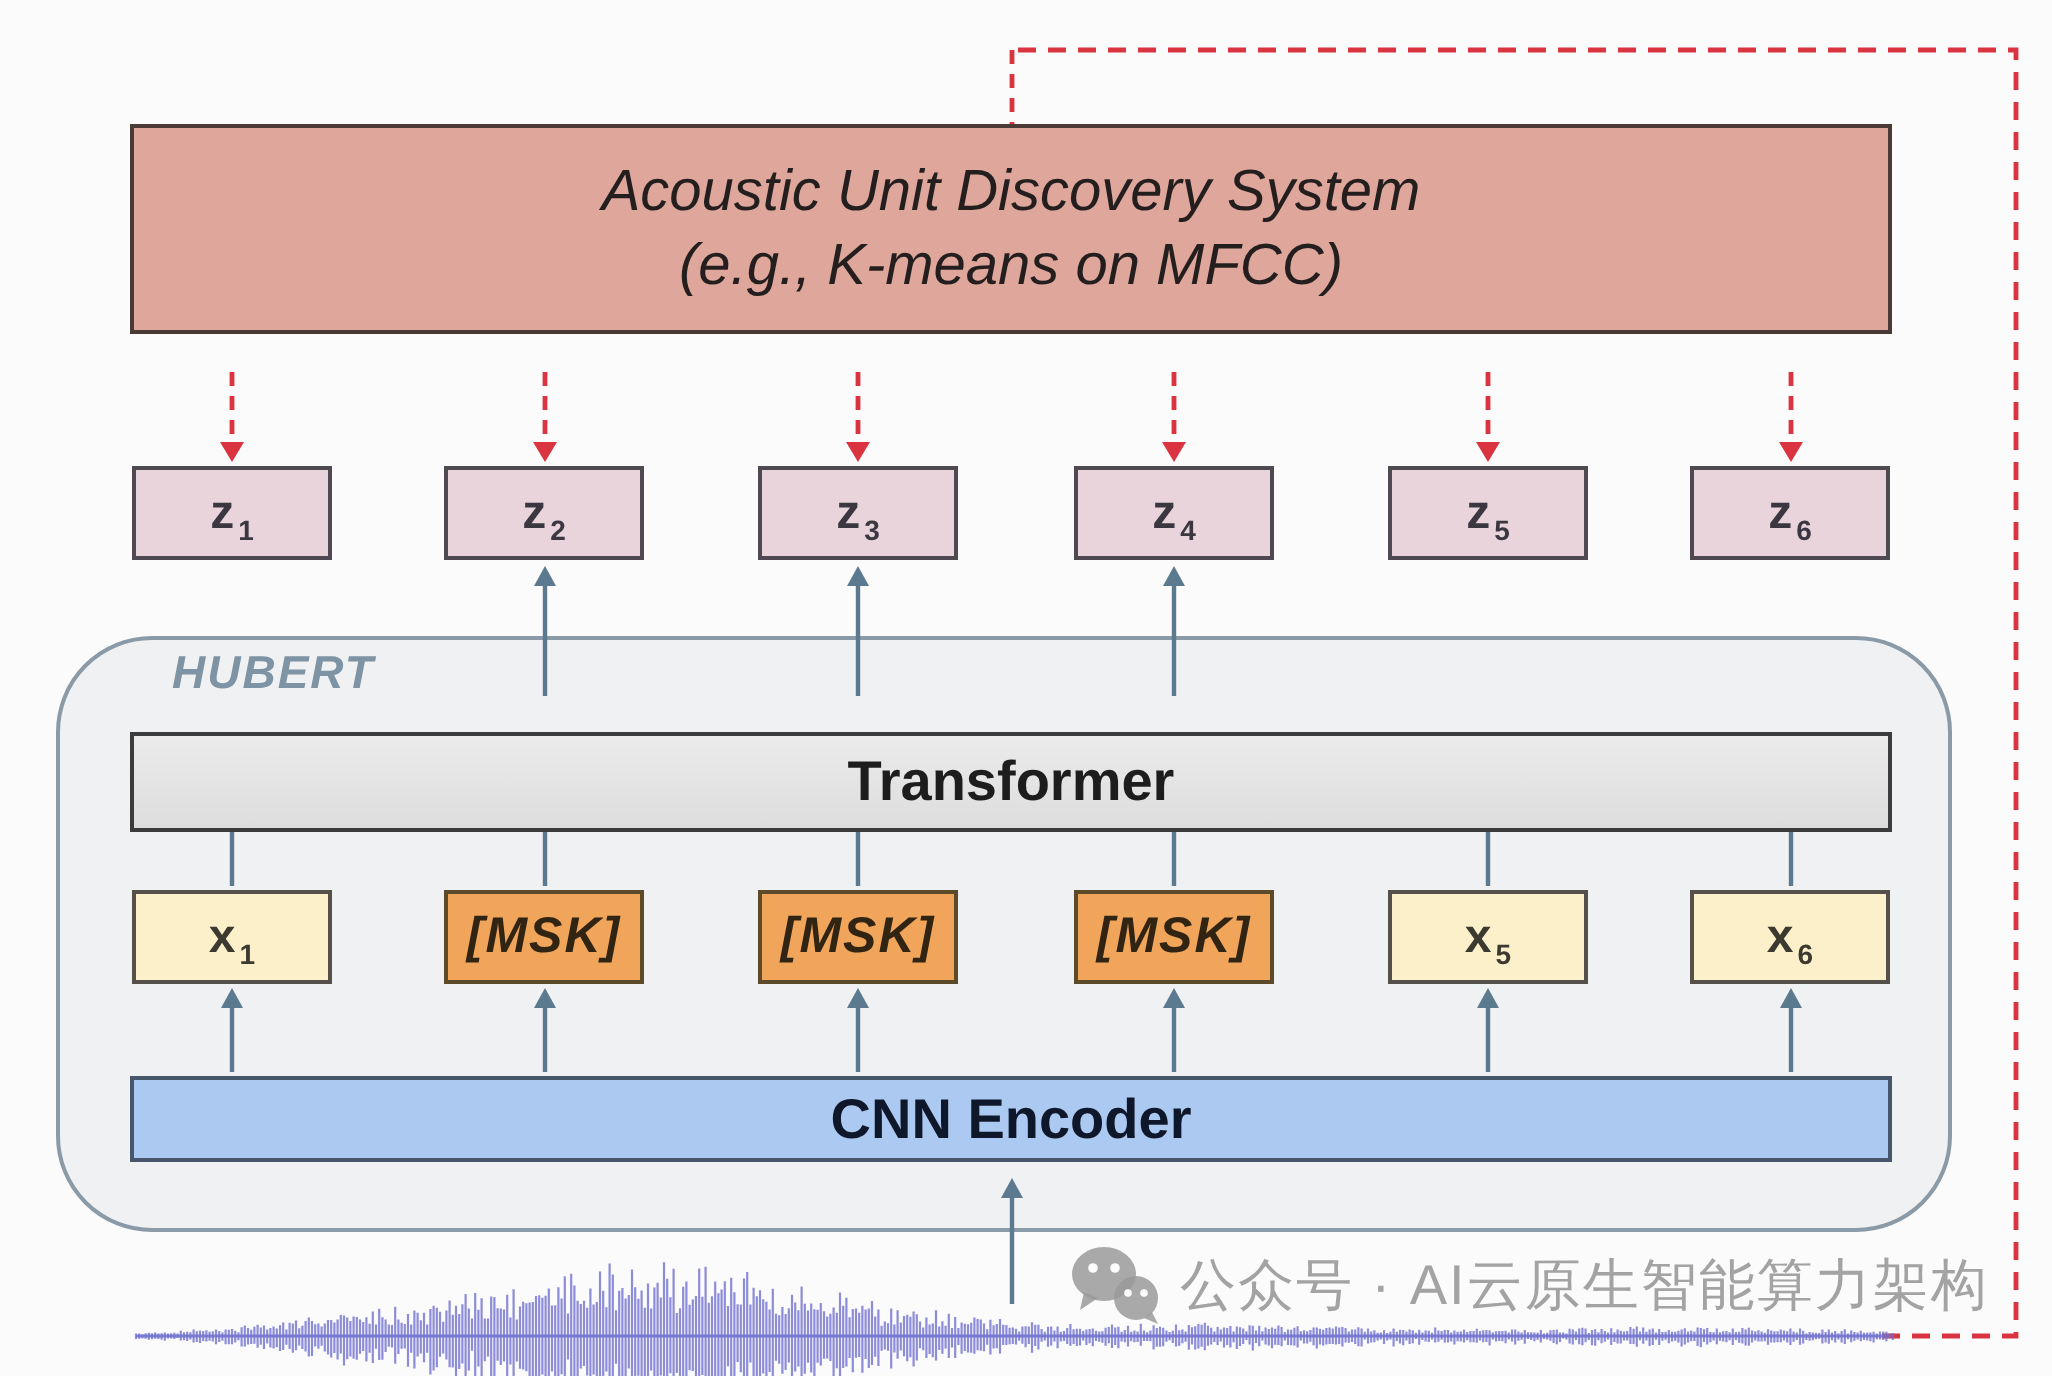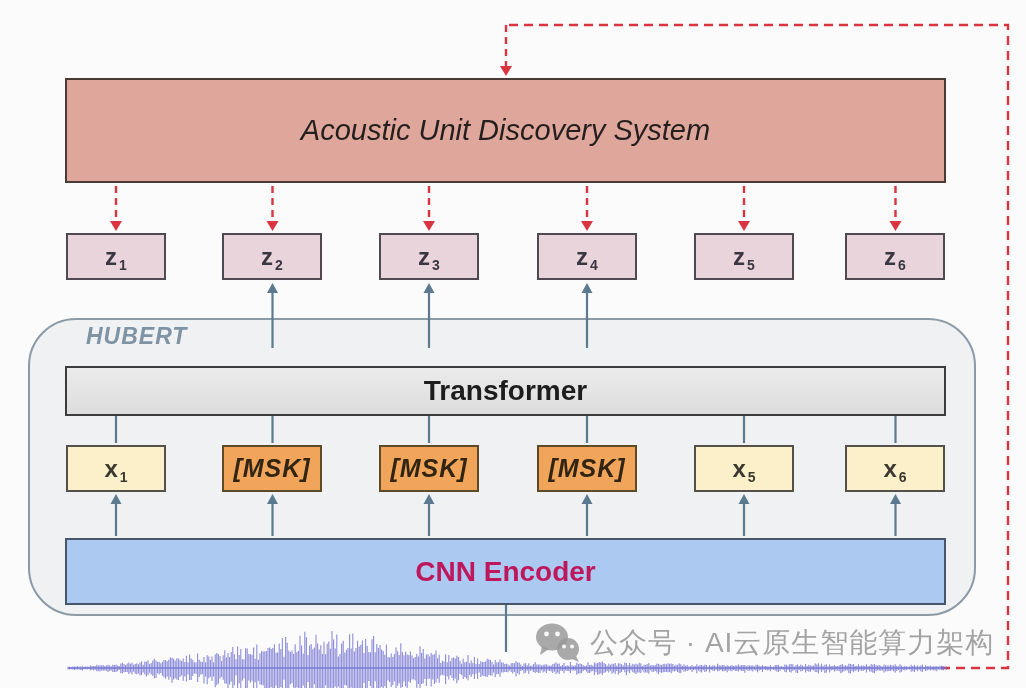--- a/index.html
+++ b/index.html
@@ -19,38 +19,38 @@
 
   .hubert-container{position:absolute;left:28px;top:318px;width:948px;height:298px;
     background:var(--hubert-fill);border:2px solid var(--hubert-border);border-radius:48px;z-index:1;}
   .hubert-label{position:absolute;left:42px;top:323px;z-index:10;
     font-size:23px;font-weight:bold;font-style:italic;letter-spacing:1px;color:var(--hubert-label);margin-left:44px;}
 
   #conn{position:absolute;left:0;top:0;width:1026px;height:688px;z-index:5;}
 
   .box{position:absolute;display:flex;align-items:center;justify-content:center;z-index:10;}
 
-  .acoustic-box{left:65px;top:78px;width:881px;height:105px;
+  .acoustic-box{left:65px;top:62px;width:881px;height:105px;
     background:var(--acoustic-fill);border:2px solid var(--acoustic-border);
     flex-direction:column;text-align:center;color:var(--ink);
     font-style:italic;font-weight:500;font-size:29px;line-height:37px;}
 
   .z-box{top:233px;width:100px;height:47px;background:var(--z-fill);
     border:2px solid var(--z-border);color:#3a3740;font-weight:bold;font-size:24px;}
   .input-box{top:445px;width:100px;height:47px;font-weight:bold;}
   .frame-box{background:var(--frame-fill);border:2px solid var(--frame-border);color:#3c3a30;font-size:24px;}
   .mask-box{background:var(--mask-fill);border:2px solid var(--mask-border);color:#312413;font-size:25px;letter-spacing:1px;font-style:italic;}
   .sub{font-size:14px;font-weight:bold;align-self:flex-end;margin:0 0 6px 2px;line-height:1;}
 
   .transformer-box{left:65px;top:366px;width:881px;height:50px;
     background:linear-gradient(180deg,#ebebeb,#dddddd);border:2px solid var(--transformer-border);
     color:#1d1d1d;font-weight:600;font-size:28px;}
-  .cnn-box{left:65px;top:538px;width:881px;height:67px;
+  .cnn-box{left:65px;top:538px;width:881px;height:43px;
     background:var(--cnn-fill);border:2px solid var(--cnn-border);
-    color:#be185d;font-weight:600;font-size:28px;}
+    color:#0f172a;font-weight:600;font-size:28px;}
 
   .watermark{position:absolute;left:534px;top:622px;display:flex;align-items:center;gap:8px;z-index:20;}
   .watermark-text{font-size:28px;color:var(--watermark);letter-spacing:1px;white-space:nowrap;}
 </style>
 </head>
 <body>
 
 <div class="stage">
 
   <div class="hubert-container"></div>
@@ -103,20 +103,21 @@
       <line x1="895.5" y1="536" x2="895.5" y2="504" stroke="#5b7a8f" stroke-width="2.2"></line>
       <polygon points="890,504 901,504 895.5,494" fill="#5b7a8f"></polygon>
       <line x1="506" y1="652" x2="506" y2="599" stroke="#5b7a8f" stroke-width="2.2"></line>
       <polygon points="500.5,599 511.5,599 506,589" fill="#5b7a8f"></polygon>
       <path d="M68.0 666.7L68.0 669.5M69.6 666.8L69.6 669.4M71.2 667.1L71.2 669.3M72.8 666.6L72.8 669.4M74.4 666.4L74.4 669.9M76.0 666.6L76.0 669.6M77.6 666.3L77.6 669.4M79.2 666.8L79.2 669.5M80.8 666.6L80.8 669.9M82.4 666.2L82.4 670.4M84.0 666.8L84.0 669.2M85.6 666.6L85.6 669.2M87.2 666.4L87.2 669.5M88.8 666.8L88.8 669.0M90.4 665.4L90.4 670.3M92.0 666.1L92.0 670.1M93.6 665.9L93.6 670.5M95.2 666.1L95.2 669.8M96.8 664.8L96.8 671.3M98.4 665.6L98.4 671.0M100.0 665.2L100.0 671.5M101.6 665.5L101.6 670.5M103.2 665.1L103.2 670.8M104.8 665.9L104.8 670.4M106.4 665.6L106.4 670.7M108.0 664.8L108.0 672.1M109.6 665.5L109.6 671.0M111.2 666.3L111.2 670.4M112.8 664.7L112.8 672.1M114.4 664.9L114.4 672.1M116.0 664.5L116.0 672.1M117.6 665.4L117.6 671.3M119.2 666.1L119.2 670.1M120.8 663.6L120.8 673.2M122.4 662.8L122.4 673.3M124.0 664.0L124.0 672.2M125.6 664.9L125.6 672.0M127.2 663.4L127.2 671.9M128.8 662.4L128.8 673.9M130.4 663.8L130.4 672.4M132.0 662.8L132.0 674.5M133.6 664.8L133.6 671.8M135.2 664.0L135.2 673.7M136.8 663.3L136.8 674.2M138.4 664.3L138.4 673.6M140.0 662.6L140.0 675.5M141.6 661.3L141.6 675.0M143.2 664.8L143.2 672.4M144.8 661.4L144.8 674.5M146.4 661.7L146.4 676.4M148.0 660.2L148.0 675.1M149.6 664.1L149.6 672.7M151.2 662.9L151.2 674.5M152.8 660.5L152.8 675.8M154.4 658.7L154.4 678.2M156.0 660.5L156.0 678.0M157.6 662.1L157.6 673.3M159.2 661.8L159.2 674.4M160.8 663.2L160.8 672.9M162.4 661.7L162.4 675.7M164.0 660.0L164.0 677.2M165.6 660.0L165.6 678.8M167.2 661.2L167.2 676.5M168.8 659.8L168.8 679.7M170.4 657.5L170.4 676.8M172.0 657.7L172.0 682.7M173.6 658.8L173.6 679.6M175.2 660.5L175.2 678.3M176.8 658.3L176.8 679.4M178.4 658.5L178.4 679.9M180.0 659.8L180.0 676.9M181.6 661.0L181.6 675.5M183.2 658.6L183.2 680.7M184.8 661.9L184.8 676.4M186.4 655.8L186.4 681.5M188.0 662.3L188.0 674.4M189.6 654.4L189.6 680.0M191.2 658.6L191.2 679.9M192.8 659.7L192.8 676.0M194.4 662.2L194.4 673.4M196.0 662.5L196.0 673.7M197.6 653.4L197.6 681.9M199.2 659.8L199.2 677.0M200.8 661.4L200.8 674.4M202.4 662.0L202.4 674.3M204.0 657.0L204.0 683.4M205.6 662.3L205.6 676.4M207.2 655.3L207.2 684.3M208.8 656.4L208.8 678.2M210.4 660.1L210.4 676.8M212.0 656.4L212.0 681.1M213.6 662.2L213.6 676.4M215.2 654.5L215.2 687.3M216.8 652.9L216.8 685.2M218.4 653.9L218.4 683.6M220.0 655.9L220.0 678.4M221.6 660.9L221.6 676.7M223.2 655.3L223.2 679.8M224.8 650.3L224.8 683.6M226.4 657.4L226.4 683.8M228.0 652.9L228.0 688.6M229.6 657.0L229.6 684.5M231.2 652.1L231.2 681.8M232.8 647.0L232.8 688.5M234.4 654.2L234.4 685.3M236.0 659.3L236.0 675.4M237.6 646.5L237.6 692.4M239.2 654.9L239.2 683.2M240.8 649.1L240.8 695.3M242.4 659.3L242.4 680.6M244.0 659.3L244.0 678.2M245.6 648.2L245.6 691.3M247.2 648.5L247.2 695.0M248.8 654.1L248.8 680.4M250.4 654.2L250.4 682.5M252.0 654.8L252.0 680.7M253.6 647.4L253.6 690.9M255.2 658.8L255.2 682.3M256.8 644.6L256.8 695.1M258.4 659.8L258.4 680.8M260.0 653.2L260.0 684.4M261.6 650.9L261.6 684.8M263.2 651.6L263.2 685.6M264.8 651.2L264.8 690.9M266.4 651.0L266.4 692.1M268.0 648.0L268.0 691.7M269.6 647.6L269.6 692.7M271.2 648.9L271.2 687.2M272.8 647.9L272.8 697.9M274.4 644.2L274.4 696.5M276.0 652.7L276.0 685.8M277.6 652.6L277.6 689.3M279.2 643.6L279.2 689.2M280.8 649.2L280.8 687.1M282.4 638.1L282.4 694.8M284.0 656.7L284.0 679.7M285.6 636.9L285.6 697.9M287.2 642.7L287.2 693.8M288.8 650.4L288.8 693.3M290.4 652.0L290.4 684.3M292.0 650.4L292.0 683.0M293.6 653.9L293.6 687.8M295.2 644.2L295.2 696.5M296.8 652.2L296.8 687.2M298.4 651.0L298.4 694.1M300.0 635.7L300.0 700.8M301.6 645.4L301.6 696.3M303.2 653.6L303.2 685.8M304.8 631.7L304.8 704.2M306.4 637.3L306.4 697.1M308.0 655.1L308.0 681.9M309.6 645.4L309.6 690.6M311.2 644.0L311.2 696.5M312.8 649.2L312.8 688.6M314.4 647.5L314.4 684.2M316.0 634.8L316.0 704.0M317.6 643.6L317.6 696.7M319.2 649.4L319.2 687.9M320.8 645.2L320.8 693.4M322.4 653.9L322.4 688.2M324.0 641.8L324.0 694.3M325.6 654.3L325.6 685.2M327.2 643.8L327.2 688.7M328.8 641.4L328.8 695.8M330.4 648.8L330.4 687.8M332.0 631.1L332.0 699.2M333.6 639.4L333.6 703.3M335.2 648.6L335.2 686.6M336.8 634.4L336.8 698.5M338.4 656.5L338.4 686.5M340.0 654.1L340.0 688.8M341.6 643.4L341.6 695.3M343.2 640.7L343.2 709.5M344.8 652.4L344.8 685.1M346.4 649.8L346.4 685.5M348.0 648.0L348.0 689.3M349.6 634.2L349.6 699.6M351.2 648.4L351.2 687.5M352.8 633.4L352.8 696.7M354.4 651.4L354.4 689.5M356.0 648.1L356.0 700.8M357.6 640.7L357.6 697.9M359.2 646.6L359.2 696.4M360.8 644.7L360.8 698.5M362.4 640.6L362.4 695.8M364.0 653.0L364.0 683.1M365.6 638.9L365.6 701.8M367.2 646.1L367.2 704.3M368.8 652.1L368.8 681.0M370.4 652.2L370.4 686.1M372.0 639.3L372.0 692.4M373.6 636.0L373.6 705.3M375.2 652.2L375.2 681.2M376.8 643.9L376.8 694.1M378.4 648.1L378.4 691.3M380.0 645.1L380.0 690.7M381.6 649.6L381.6 686.8M383.2 650.9L383.2 691.0M384.8 654.8L384.8 686.0M386.4 644.4L386.4 693.9M388.0 656.9L388.0 680.4M389.6 657.6L389.6 681.9M391.2 653.5L391.2 686.9M392.8 657.0L392.8 685.0M394.4 654.1L394.4 681.3M396.0 647.4L396.0 691.0M397.6 651.3L397.6 685.8M399.2 655.1L399.2 683.2M400.8 643.3L400.8 694.8M402.4 651.9L402.4 686.9M404.0 655.3L404.0 681.4M405.6 651.8L405.6 686.2M407.2 654.6L407.2 688.3M408.8 654.9L408.8 681.4M410.4 651.5L410.4 682.7M412.0 655.6L412.0 679.4M413.6 658.2L413.6 679.3M415.2 656.9L415.2 680.5M416.8 653.8L416.8 688.2M418.4 656.4L418.4 684.1M420.0 646.2L420.0 692.2M421.6 652.9L421.6 684.0M423.2 648.9L423.2 683.2M424.8 658.6L424.8 679.0M426.4 654.5L426.4 686.1M428.0 654.3L428.0 678.9M429.6 656.4L429.6 678.5M431.2 652.9L431.2 686.4M432.8 654.8L432.8 679.5M434.4 654.3L434.4 684.0M436.0 650.5L436.0 682.5M437.6 658.3L437.6 678.4M439.2 654.7L439.2 683.0M440.8 662.9L440.8 675.4M442.4 660.7L442.4 674.8M444.0 661.6L444.0 675.4M445.6 654.2L445.6 684.3M447.2 662.2L447.2 676.2M448.8 655.1L448.8 679.4M450.4 661.2L450.4 675.3M452.0 658.0L452.0 678.1M453.6 657.4L453.6 680.6M455.2 658.4L455.2 678.6M456.8 655.8L456.8 683.2M458.4 657.1L458.4 680.3M460.0 660.7L460.0 674.1M461.6 663.8L461.6 675.1M463.2 658.8L463.2 679.0M464.8 662.3L464.8 677.0M466.4 661.7L466.4 678.6M468.0 655.1L468.0 680.2M469.6 663.2L469.6 675.0M471.2 660.6L471.2 676.9M472.8 662.9L472.8 674.2M474.4 656.9L474.4 679.0M476.0 664.0L476.0 673.8M477.6 658.5L477.6 679.0M479.2 664.0L479.2 672.5M480.8 661.2L480.8 676.9M482.4 661.9L482.4 675.5M484.0 662.1L484.0 676.3M485.6 661.4L485.6 676.4M487.2 658.8L487.2 676.9M488.8 659.5L488.8 675.1M490.4 659.8L490.4 675.4M492.0 661.8L492.0 675.6M493.6 664.6L493.6 672.4M495.2 659.9L495.2 677.2M496.8 662.6L496.8 674.3M498.4 662.0L498.4 674.1M500.0 659.5L500.0 676.8M501.6 662.4L501.6 672.5M503.2 662.5L503.2 672.5M504.8 663.9L504.8 672.1M506.4 663.8L506.4 672.0M508.0 664.4L508.0 672.2M509.6 665.7L509.6 670.4M511.2 663.3L511.2 671.9M512.8 663.1L512.8 673.6M514.4 663.3L514.4 672.0M516.0 661.1L516.0 676.4M517.6 662.4L517.6 673.0M519.2 662.4L519.2 674.7M520.8 664.5L520.8 670.9M522.4 665.9L522.4 670.3M524.0 663.4L524.0 673.4M525.6 663.3L525.6 672.7M527.2 665.3L527.2 670.8M528.8 663.2L528.8 674.1M530.4 665.9L530.4 670.8M532.0 665.5L532.0 670.5M533.6 664.0L533.6 672.0M535.2 662.0L535.2 672.9M536.8 664.6L536.8 672.0M538.4 664.4L538.4 673.0M540.0 664.4L540.0 672.7M541.6 665.5L541.6 670.3M543.2 664.7L543.2 672.5M544.8 664.5L544.8 671.6M546.4 664.3L546.4 673.1M548.0 665.4L548.0 670.5M549.6 665.8L549.6 670.9M551.2 665.6L551.2 671.4M552.8 663.9L552.8 672.9M554.4 663.5L554.4 671.6M556.0 662.3L556.0 674.0M557.6 663.7L557.6 672.5M559.2 663.4L559.2 674.1M560.8 665.9L560.8 670.8M562.4 665.0L562.4 671.1M564.0 662.9L564.0 673.2M565.6 665.9L565.6 670.6M567.2 665.3L567.2 671.1M568.8 665.7L568.8 671.0M570.4 661.9L570.4 672.9M572.0 665.3L572.0 670.5M573.6 666.1L573.6 670.5M575.2 665.3L575.2 670.6M576.8 662.6L576.8 674.7M578.4 664.0L578.4 673.4M580.0 663.4L580.0 673.4M581.6 663.9L581.6 673.1M583.2 665.3L583.2 670.9M584.8 666.0L584.8 670.1M586.4 665.4L586.4 671.5M588.0 662.3L588.0 673.2M589.6 665.1L589.6 672.9M591.2 664.7L591.2 671.6M592.8 665.8L592.8 670.9M594.4 662.5L594.4 674.9M596.0 663.6L596.0 672.3M597.6 663.1L597.6 674.8M599.2 662.0L599.2 674.2M600.8 662.4L600.8 673.4M602.4 661.4L602.4 675.1M604.0 662.9L604.0 672.9M605.6 663.9L605.6 672.2M607.2 665.8L607.2 671.0M608.8 663.5L608.8 672.5M610.4 664.8L610.4 670.7M612.0 663.7L612.0 673.7M613.6 664.0L613.6 672.5M615.2 663.0L615.2 673.7M616.8 665.8L616.8 671.1M618.4 663.3L618.4 674.5M620.0 663.6L620.0 673.0M621.6 664.3L621.6 672.0M623.2 665.6L623.2 670.0M624.8 662.6L624.8 672.3M626.4 662.9L626.4 675.2M628.0 665.3L628.0 671.5M629.6 662.9L629.6 673.1M631.2 665.6L631.2 670.2M632.8 663.8L632.8 672.2M634.4 664.5L634.4 672.7M636.0 663.7L636.0 674.1M637.6 664.4L637.6 672.4M639.2 662.7L639.2 672.5M640.8 663.5L640.8 673.1M642.4 666.0L642.4 670.3M644.0 664.8L644.0 672.5M645.6 664.9L645.6 672.6M647.2 663.9L647.2 672.8M648.8 663.1L648.8 673.7M650.4 665.6L650.4 670.3M652.0 665.1L652.0 671.8M653.6 665.6L653.6 671.8M655.2 665.0L655.2 670.9M656.8 663.8L656.8 672.6M658.4 663.8L658.4 674.3M660.0 664.4L660.0 672.2M661.6 664.9L661.6 672.8M663.2 664.0L663.2 672.3M664.8 663.7L664.8 672.0M666.4 664.2L666.4 672.0M668.0 663.2L668.0 672.3M669.6 663.7L669.6 672.0M671.2 663.5L671.2 673.3M672.8 664.0L672.8 671.2M674.4 665.8L674.4 671.4M676.0 664.8L676.0 671.0M677.6 664.7L677.6 672.0M679.2 663.6L679.2 673.1M680.8 664.2L680.8 673.2M682.4 665.9L682.4 669.8M684.0 664.2L684.0 671.8M685.6 665.7L685.6 671.2M687.2 665.1L687.2 671.1M688.8 666.4L688.8 670.3M690.4 666.3L690.4 669.8M692.0 665.1L692.0 672.0M693.6 666.5L693.6 670.3M695.2 665.9L695.2 669.8M696.8 664.2L696.8 673.2M698.4 665.9L698.4 670.5M700.0 664.9L700.0 671.8M701.6 665.0L701.6 672.6M703.2 665.8L703.2 670.2M704.8 664.8L704.8 672.0M706.4 665.1L706.4 671.6M708.0 666.4L708.0 669.5M709.6 664.9L709.6 672.4M711.2 666.2L711.2 670.0M712.8 665.2L712.8 670.8M714.4 665.4L714.4 671.0M716.0 666.4L716.0 669.8M717.6 663.8L717.6 671.3M719.2 665.3L719.2 670.9M720.8 665.5L720.8 669.9M722.4 665.0L722.4 671.2M724.0 665.0L724.0 671.2M725.6 666.2L725.6 670.7M727.2 665.2L727.2 672.2M728.8 665.9L728.8 670.6M730.4 665.8L730.4 670.8M732.0 664.9L732.0 671.3M733.6 666.0L733.6 670.1M735.2 665.5L735.2 671.1M736.8 665.5L736.8 671.1M738.4 664.4L738.4 671.4M740.0 665.5L740.0 670.2M741.6 665.1L741.6 671.1M743.2 665.0L743.2 671.0M744.8 665.1L744.8 672.8M746.4 666.2L746.4 669.8M748.0 665.6L748.0 670.7M749.6 665.5L749.6 670.5M751.2 665.5L751.2 670.6M752.8 665.4L752.8 671.6M754.4 666.2L754.4 669.8M756.0 664.7L756.0 670.7M757.6 664.7L757.6 672.2M759.2 665.8L759.2 670.4M760.8 666.3L760.8 669.9M762.4 665.0L762.4 671.9M764.0 666.1L764.0 669.5M765.6 666.1L765.6 670.0M767.2 666.3L767.2 670.6M768.8 666.4L768.8 669.9M770.4 665.0L770.4 671.2M772.0 666.8L772.0 669.5M773.6 666.4L773.6 669.8M775.2 665.1L775.2 670.4M776.8 665.0L776.8 671.5M778.4 664.7L778.4 672.1M780.0 666.2L780.0 671.0M781.6 666.3L781.6 669.3M783.2 666.8L783.2 669.8M784.8 664.4L784.8 671.8M786.4 664.8L786.4 672.2M788.0 665.7L788.0 670.0M789.6 664.3L789.6 672.1M791.2 663.9L791.2 672.6M792.8 664.3L792.8 671.1M794.4 666.5L794.4 670.0M796.0 665.0L796.0 672.6M797.6 664.6L797.6 672.9M799.2 666.1L799.2 670.1M800.8 664.5L800.8 671.6M802.4 665.5L802.4 670.9M804.0 666.3L804.0 669.8M805.6 664.1L805.6 672.5M807.2 666.1L807.2 671.0M808.8 664.7L808.8 671.7M810.4 665.4L810.4 671.8M812.0 665.8L812.0 670.2M813.6 665.5L813.6 670.2M815.2 663.5L815.2 672.0M816.8 664.4L816.8 672.0M818.4 663.3L818.4 673.4M820.0 665.7L820.0 670.1M821.6 663.7L821.6 671.9M823.2 665.9L823.2 670.2M824.8 664.8L824.8 673.0M826.4 664.3L826.4 672.5M828.0 666.3L828.0 669.9M829.6 664.5L829.6 672.5M831.2 666.0L831.2 670.4M832.8 665.9L832.8 669.9M834.4 665.0L834.4 671.6M836.0 665.9L836.0 670.8M837.6 665.9L837.6 670.4M839.2 665.4L839.2 671.3M840.8 664.7L840.8 673.2M842.4 664.1L842.4 672.3M844.0 665.7L844.0 671.2M845.6 665.3L845.6 670.6M847.2 665.8L847.2 670.5M848.8 663.7L848.8 673.0M850.4 664.0L850.4 673.6M852.0 664.6L852.0 671.0M853.6 664.0L853.6 672.2M855.2 666.0L855.2 671.1M856.8 666.1L856.8 670.2M858.4 664.2L858.4 672.1M860.0 666.1L860.0 670.4M861.6 665.6L861.6 670.7M863.2 665.5L863.2 671.1M864.8 666.1L864.8 670.1M866.4 664.2L866.4 672.5M868.0 666.0L868.0 670.0M869.6 665.9L869.6 671.4M871.2 664.0L871.2 671.8M872.8 664.7L872.8 672.7M874.4 663.9L874.4 672.9M876.0 665.2L876.0 671.3M877.6 665.6L877.6 670.2M879.2 665.1L879.2 670.8M880.8 665.7L880.8 670.7M882.4 666.4L882.4 670.6M884.0 664.6L884.0 672.4M885.6 665.3L885.6 671.3M887.2 665.6L887.2 671.3M888.8 665.6L888.8 671.1M890.4 664.8L890.4 671.1M892.0 665.3L892.0 670.2M893.6 665.6L893.6 671.3M895.2 664.3L895.2 672.5M896.8 665.8L896.8 670.9M898.4 666.2L898.4 670.0M900.0 664.3L900.0 672.4M901.6 665.4L901.6 671.8M903.2 666.7L903.2 670.0M904.8 666.0L904.8 670.4M906.4 666.3L906.4 670.1M908.0 666.4L908.0 669.6M909.6 666.5L909.6 669.4M911.2 664.7L911.2 671.8M912.8 666.0L912.8 671.3M914.4 664.8L914.4 671.9M916.0 666.2L916.0 670.1M917.6 665.5L917.6 671.3M919.2 666.6L919.2 669.7M920.8 665.5L920.8 671.3M922.4 664.6L922.4 672.0M924.0 666.7L924.0 669.6M925.6 665.2L925.6 671.1M927.2 666.0L927.2 670.4M928.8 666.2L928.8 669.8M930.4 665.4L930.4 670.6M932.0 666.4L932.0 670.0M933.6 666.2L933.6 670.2M935.2 666.3L935.2 670.6M936.8 665.9L936.8 671.3M938.4 666.7L938.4 669.6M940.0 665.7L940.0 669.8M941.6 665.8L941.6 670.0M943.2 665.9L943.2 670.6M944.8 666.8L944.8 669.1M946.4 666.5L946.4 670.0" stroke="#7070d0" stroke-width="1.1" fill="none" opacity="0.8"></path>
       <line x1="68" y1="668" x2="945" y2="668" stroke="#7070d0" stroke-width="1.4" opacity="0.85"></line>
     </svg>
 
   <div class="box acoustic-box">
     <span>Acoustic Unit Discovery System</span>
+    <span>(e.g., K-means on MFCC)</span>
   </div>
 
   <div class="box z-box" style="left:66px">
       <span>z</span>
       <span class="sub">1</span>
     </div>
   <div class="box z-box" style="left:222px">
       <span>z</span>
       <span class="sub">2</span>
     </div>

